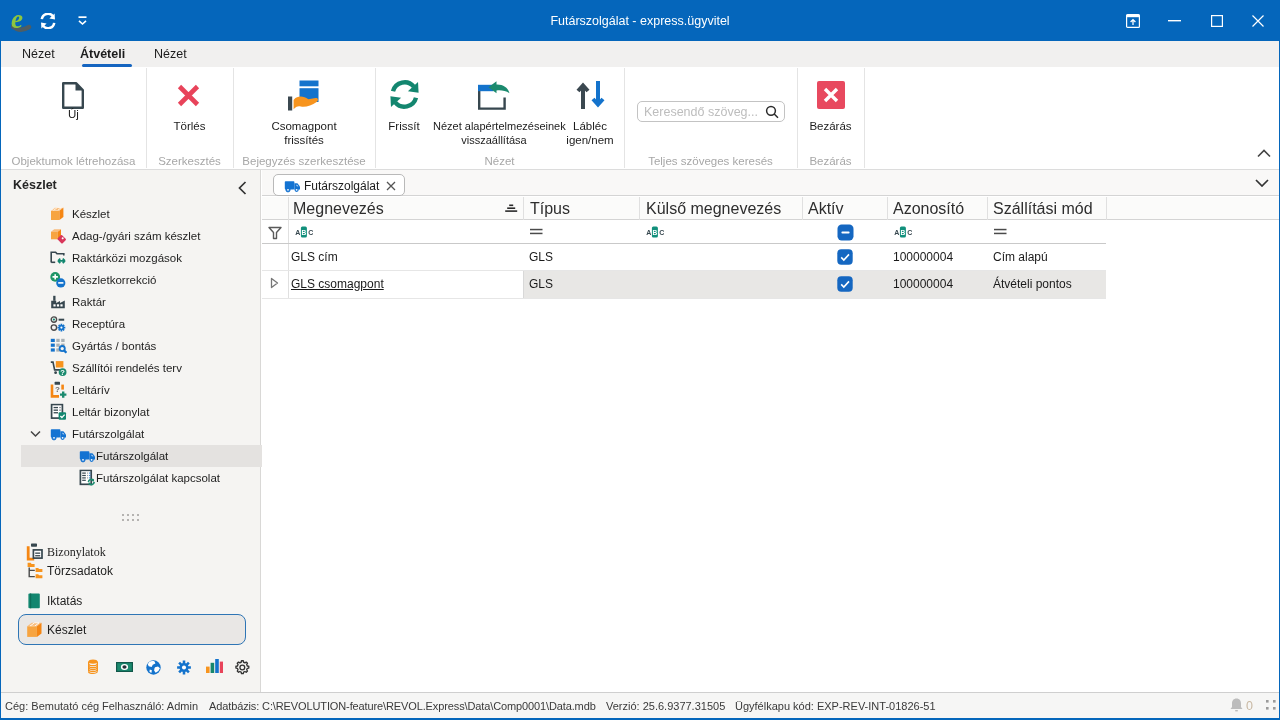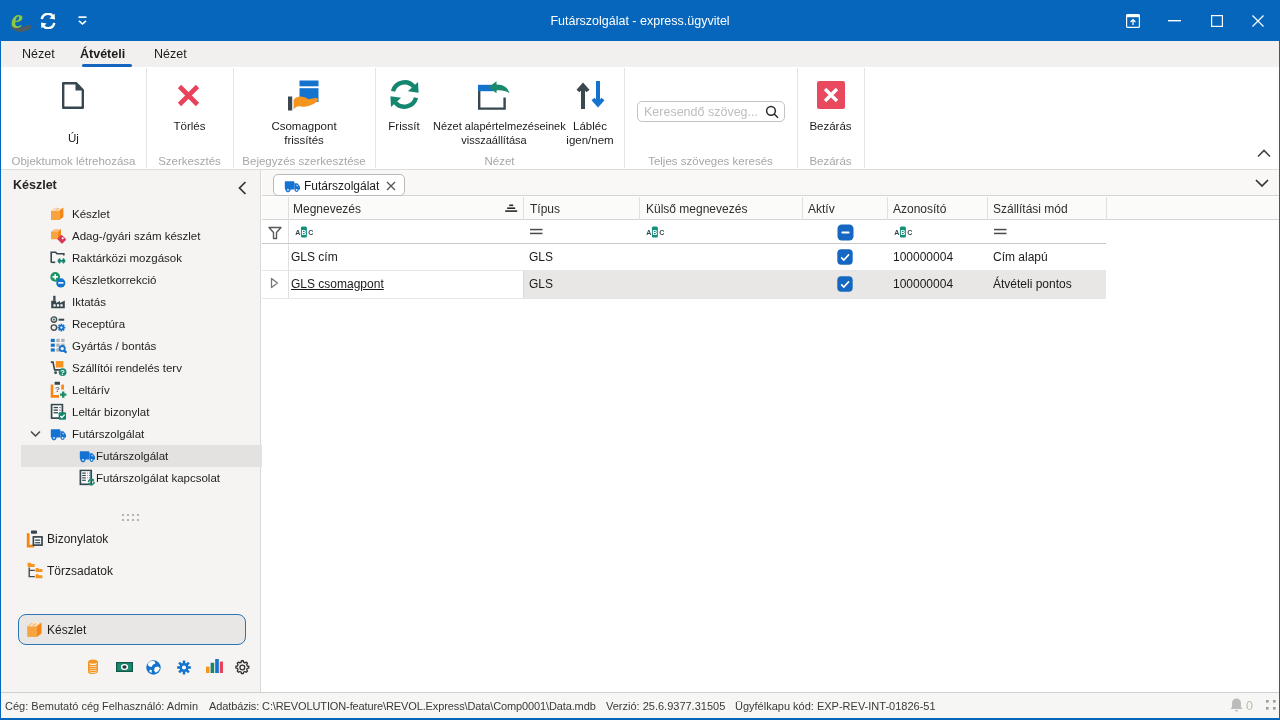--- a/index.html
+++ b/index.html
@@ -28,21 +28,21 @@
 .sb-item { position:absolute; left:0; width:260px; height:22px; font-size:11.5px; color:#1e1e1e; }
 .sb-item .txt, .sec-item .txt { position:absolute; top:50%; transform:translateY(-50%); white-space:nowrap; }
 .sb-icon { position:absolute; top:50%; transform:translateY(-50%); }
 .sec-item { position:absolute; left:0; width:260px; height:24px; font-size:12px; color:#1e1e1e; }
 
 
 #tabstrip { left:262px; top:170px; width:1017px; height:26px; background:#f9f8f7; border-bottom:1px solid #d4d4d4; }
 #tab { position:absolute; left:11px; top:4px; width:132px; height:22px; background:#fff; border:1px solid #b9b9b9; border-radius:5px; }
 #grid { left:262px; top:197px; width:1017px; height:495px; background:#fff; }
 
-.hdr { top:0; height:23px; line-height:24px; font-size:12px; color:#2e2e2e; white-space:nowrap; }
+.hdr { top:0; height:23px; line-height:24px; font-size:16px; color:#2e2e2e; white-space:nowrap; }
 .cell { height:27px; line-height:27px; font-size:12px; color:#1a1a1a; white-space:nowrap; }
 
 
 #statusbar { left:0; top:692px; width:1280px; height:26px; background:#f6f6f5; border-top:1px solid #cfcfcf; font-size:11px; color:#3a3a3a; }
 .st { position:absolute; top:0; height:26px; line-height:27px; white-space:nowrap; }
 
 
 #bL { left:0; top:41px; width:1px; height:677px; background:#0566bb; }
 #bR { left:1279px; top:41px; width:1px; height:677px; background:#0566bb; }
 #bB { left:0; top:718px; width:1280px; height:2px; background:#0566bb; }
@@ -101,21 +101,21 @@
     <div class="rlabel" style="left:145px;width:87px;">Szerkesztés</div>
     <div class="rlabel" style="left:232px;width:142px;">Bejegyzés szerkesztése</div>
     <div class="rlabel" style="left:374px;width:249px;">Nézet</div>
     <div class="rlabel" style="left:623px;width:173px;">Teljes szöveges keresés</div>
     <div class="rlabel" style="left:796px;width:67px;">Bezárás</div>
 
     <svg class="abs" style="left:61px;top:15px;" width="22" height="27" viewBox="0 0 22 27">
       <path d="M1.2 1.2 L14 1.2 L20.8 8 L20.8 25.8 L1.2 25.8 Z" stroke="#37474f" stroke-width="2.4" fill="none" stroke-linejoin="round"></path>
       <path d="M13.5 1 L21 8.5 L13.5 8.5 Z" fill="#37474f"></path>
     </svg>
-    <div class="rbtn-label" style="left:0px;top:64px;width:145px;">Új</div>
+    <div class="rbtn-label" style="left:0px;top:40px;width:145px;">Új</div>
 
     <svg class="abs" style="left:176px;top:17px;" width="23" height="23" viewBox="0 0 23 23">
       <path d="M2.5 2.5 L20.5 20.5 M20.5 2.5 L2.5 20.5" stroke="#e8435a" stroke-width="4.6"></path>
     </svg>
     <div class="rbtn-label" style="left:145px;top:52px;width:87px;">Törlés</div>
 
     <svg class="abs" style="left:286px;top:13px;" width="33" height="31" viewBox="0 0 33 31">
       <rect x="1" y="16.5" width="4.2" height="14" fill="#3b4850"></rect>
       <rect x="12.5" y="0.5" width="19" height="5.8" fill="#1473cc"></rect>
       <rect x="12.5" y="8.2" width="19" height="13.8" fill="#1473cc"></rect>
@@ -219,21 +219,21 @@
           <svg width="16" height="16" viewBox="0 0 16 16" style="display:block;">
             <rect x="3.2" y="1.8" width="2.3" height="5" fill="#37474f"></rect>
             <path d="M1.2 14.2 L1.2 6.8 L6.2 6.8 L6.2 8.9 L10 6.9 L10 8.9 L14.8 6.5 L14.8 14.2 Z" fill="#37474f"></path>
             <g fill="#fff">
               <rect x="3.4" y="10.3" width="2.2" height="2.2"></rect>
               <rect x="6.9" y="10.3" width="2.2" height="2.2"></rect>
               <rect x="10.4" y="10.3" width="2.2" height="2.2"></rect>
             </g>
           </svg>
         </span>
-        <span class="txt" style="left:71px;">Iktatás</span>
+        <span class="txt" style="left:71px;">Raktár</span>
       </div>
     <div class="sb-item" style="top:143px;">
         <span class="sb-icon" style="left:49px;">
           <svg width="16" height="16" viewBox="0 0 16 16" style="display:block;">
             <circle cx="3.9" cy="3.6" r="2.7" stroke="#4a4a4a" stroke-width="1.4" fill="none"></circle>
             <circle cx="3.9" cy="3.6" r="1.1" fill="#12866f"></circle>
             <rect x="8.6" y="2.7" width="5.6" height="2" fill="#37474f"></rect>
             <circle cx="3.9" cy="11.6" r="2.7" stroke="#4a4a4a" stroke-width="1.4" fill="none"></circle>
             <g fill="#1473cc">
               <circle cx="11.4" cy="11.6" r="2.6"></circle>
@@ -375,21 +375,21 @@
           <rect x="0" y="0" width="2" height="2"></rect>
           <rect x="5" y="0" width="2" height="2"></rect>
           <rect x="10" y="0" width="2" height="2"></rect>
           <rect x="15" y="0" width="2" height="2"></rect>
           <rect x="0" y="5" width="2" height="2"></rect>
           <rect x="5" y="5" width="2" height="2"></rect>
           <rect x="10" y="5" width="2" height="2"></rect>
           <rect x="15" y="5" width="2" height="2"></rect>
         </g>
     </svg>
-    <div class="sec-item" style="top:357px;">
+    <div class="sec-item" style="top:370px;font-family:Liberation Serif, serif;">
         <span class="sb-icon" style="left:25px;">
           <svg width="18" height="19" viewBox="0 0 18 19" style="display:block;">
             <path d="M2.2 3.8 L2.2 16.6 L8.2 16.6" stroke="#f58613" stroke-width="2.8" fill="none"></path>
             <rect x="5" y="0.9" width="6" height="3.4" rx="0.7" fill="#37474f"></rect>
             <rect x="7.4" y="7.4" width="8.6" height="8.2" stroke="#37474f" stroke-width="1.7" fill="#fff"></rect>
             <g fill="#37474f">
               <rect x="9.2" y="10" width="5" height="1.3"></rect>
               <rect x="9.2" y="12.6" width="5" height="1.3"></rect>
             </g>
           </svg>
@@ -399,20 +399,29 @@
     <div class="sec-item" style="top:389px;">
         <span class="sb-icon" style="left:25px;">
           <svg width="18" height="18" viewBox="0 0 18 18" style="display:block;">
             <path d="M1.6 0.8 L4.6 0.8 L5.6 2 L8.6 2 L8.6 5 L1.6 5 Z" fill="#f7941e"></path>
             <path d="M3.2 5.5 L3.2 14.6 L8.8 14.6 M3.2 8.4 L8.8 8.4" stroke="#4a4a4a" stroke-width="1.4" fill="none"></path>
             <path d="M9.6 6 L12.2 6 L13 7 L16.4 7 L16.4 10 L9.6 10 Z" fill="#f7941e"></path>
             <path d="M9.6 12.2 L12.2 12.2 L13 13.2 L16.4 13.2 L16.4 16.2 L9.6 16.2 Z" fill="#f7941e"></path>
           </svg>
         </span>
         <span class="txt" style="left:46px;">Törzsadatok</span>
+      </div>
+    <div class="sec-item" style="top:419px;">
+        <span class="sb-icon" style="left:25px;">
+          <svg width="16" height="18" viewBox="0 0 16 18" style="display:block;">
+            <rect x="2.4" y="1.4" width="11.4" height="14.8" rx="1" fill="#12866f"></rect>
+            <path d="M4.6 1.4 L4.6 16.2" stroke="#0d6e5a" stroke-width="1.2"></path>
+          </svg>
+        </span>
+        <span class="txt" style="left:46px;">Iktatás</span>
       </div>
     <div class="abs" style="left:17px;top:444px;width:228px;height:31px;background:#e9e7e5;border:1.5px solid #2e75b5;border-radius:8px;"></div>
     <div class="sec-item" style="top:448px;">
         <span class="sb-icon" style="left:25px;">
           <svg width="19" height="18" viewBox="0 0 19 18" style="display:block;">
             <polygon points="1.2,5.3 5.8,1.8 15.5,1.8 10.9,5.3" fill="#f9bd7c"></polygon>
             <path d="M8.4 1.8 L13.1 1.8 L8.5 5.3 L3.8 5.3 Z" fill="#f9bd7c" stroke="#fff" stroke-width="0.9"></path>
             <rect x="1.2" y="5.3" width="9.7" height="10.6" fill="#f7a440"></rect>
             <polygon points="10.9,5.3 15.5,1.8 15.5,12.4 10.9,15.9" fill="#f58613"></polygon>
           </svg>

